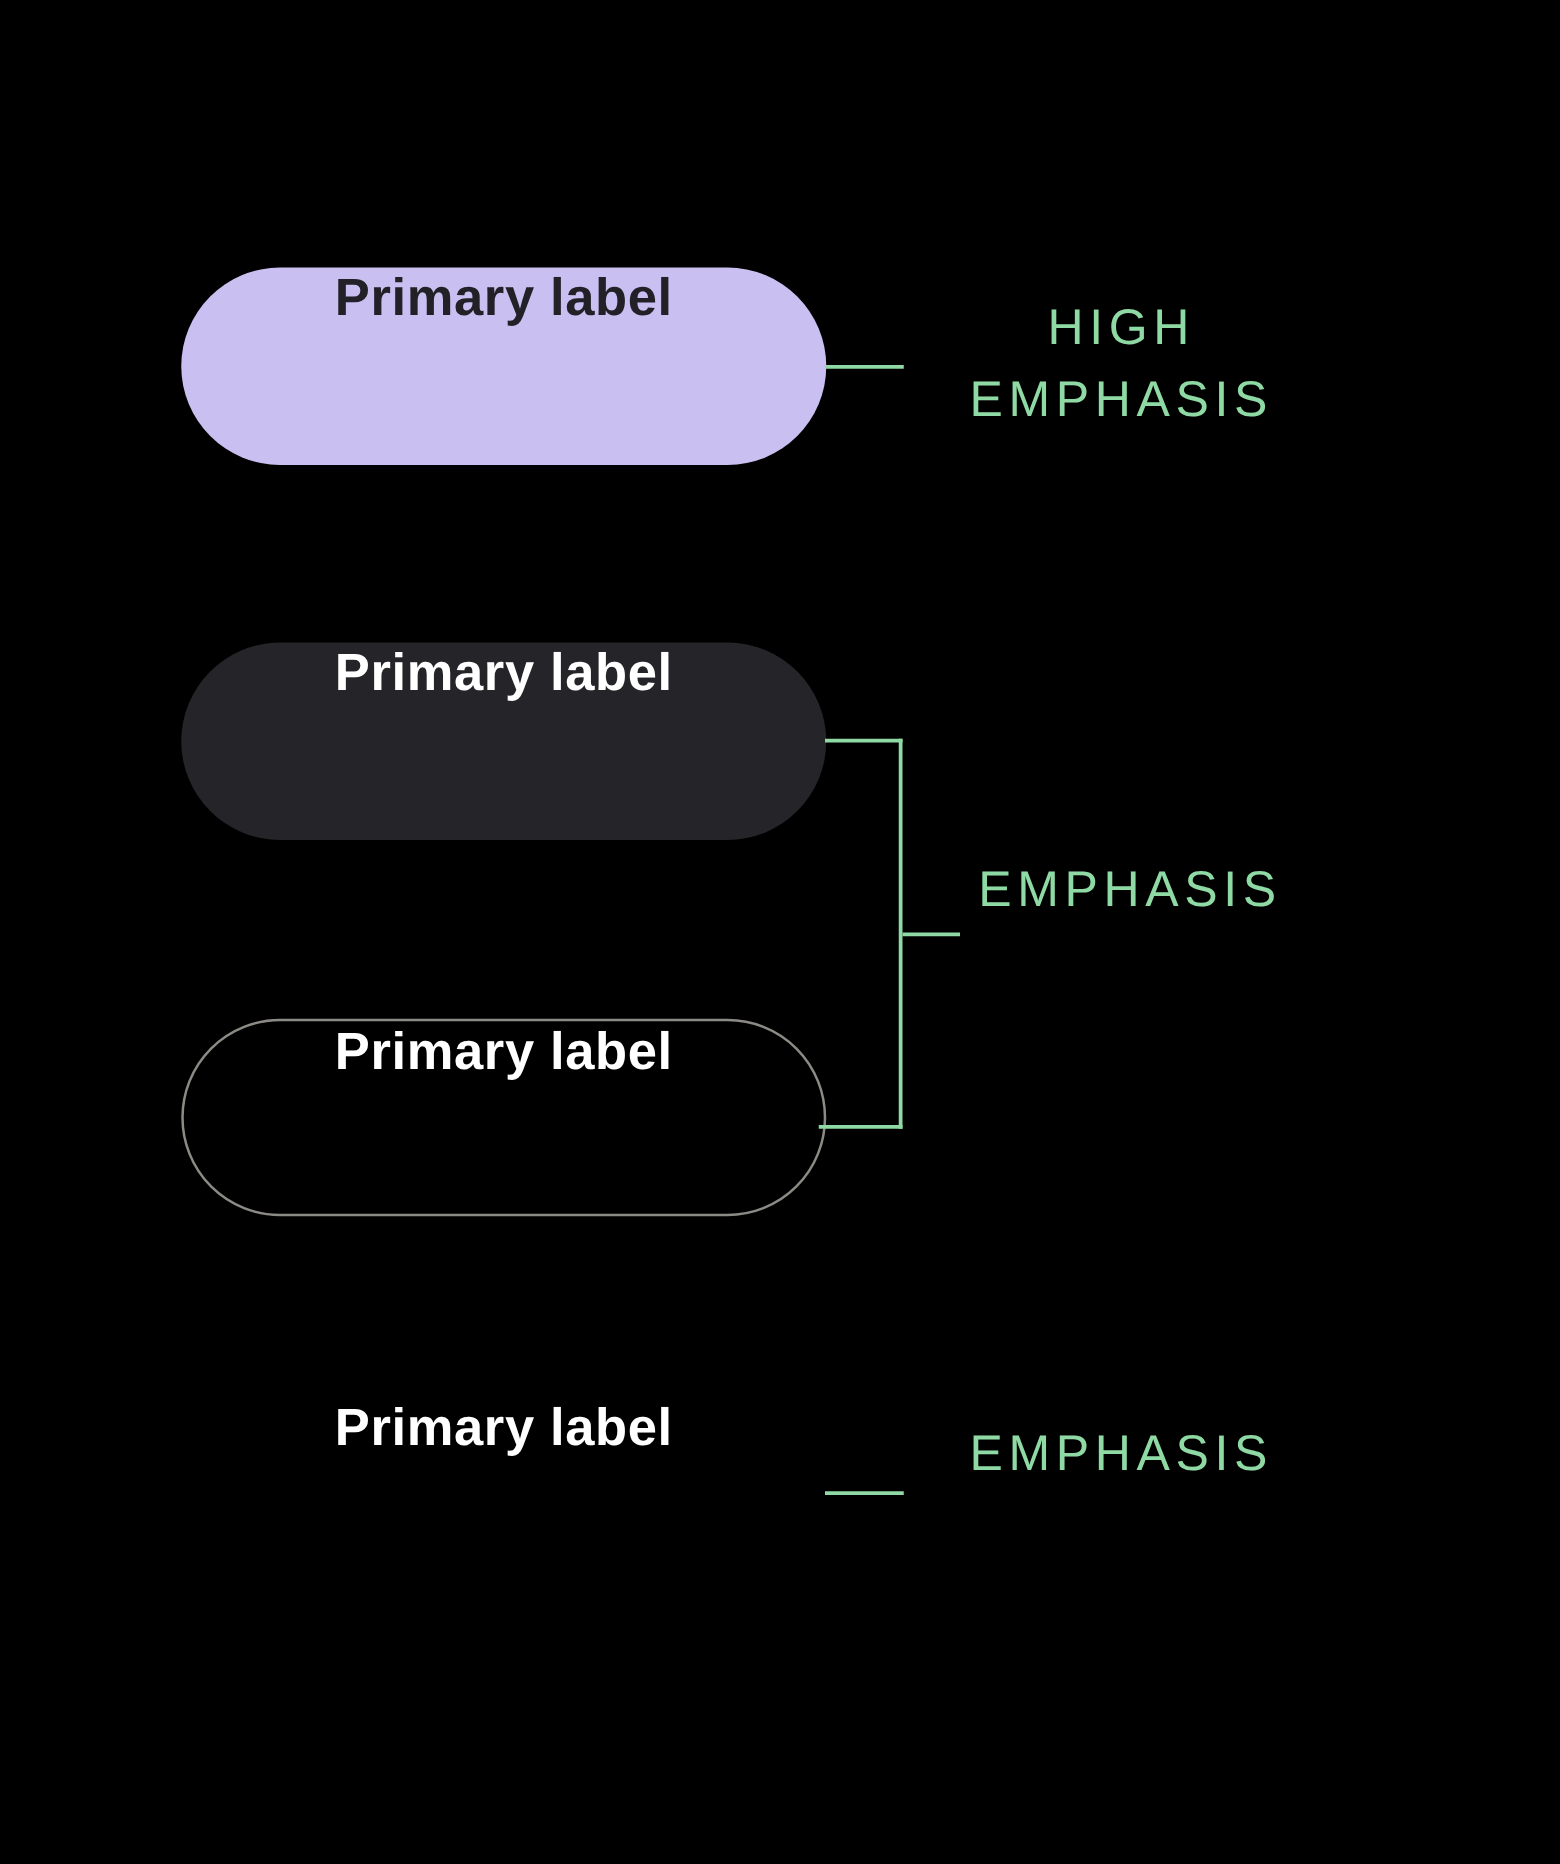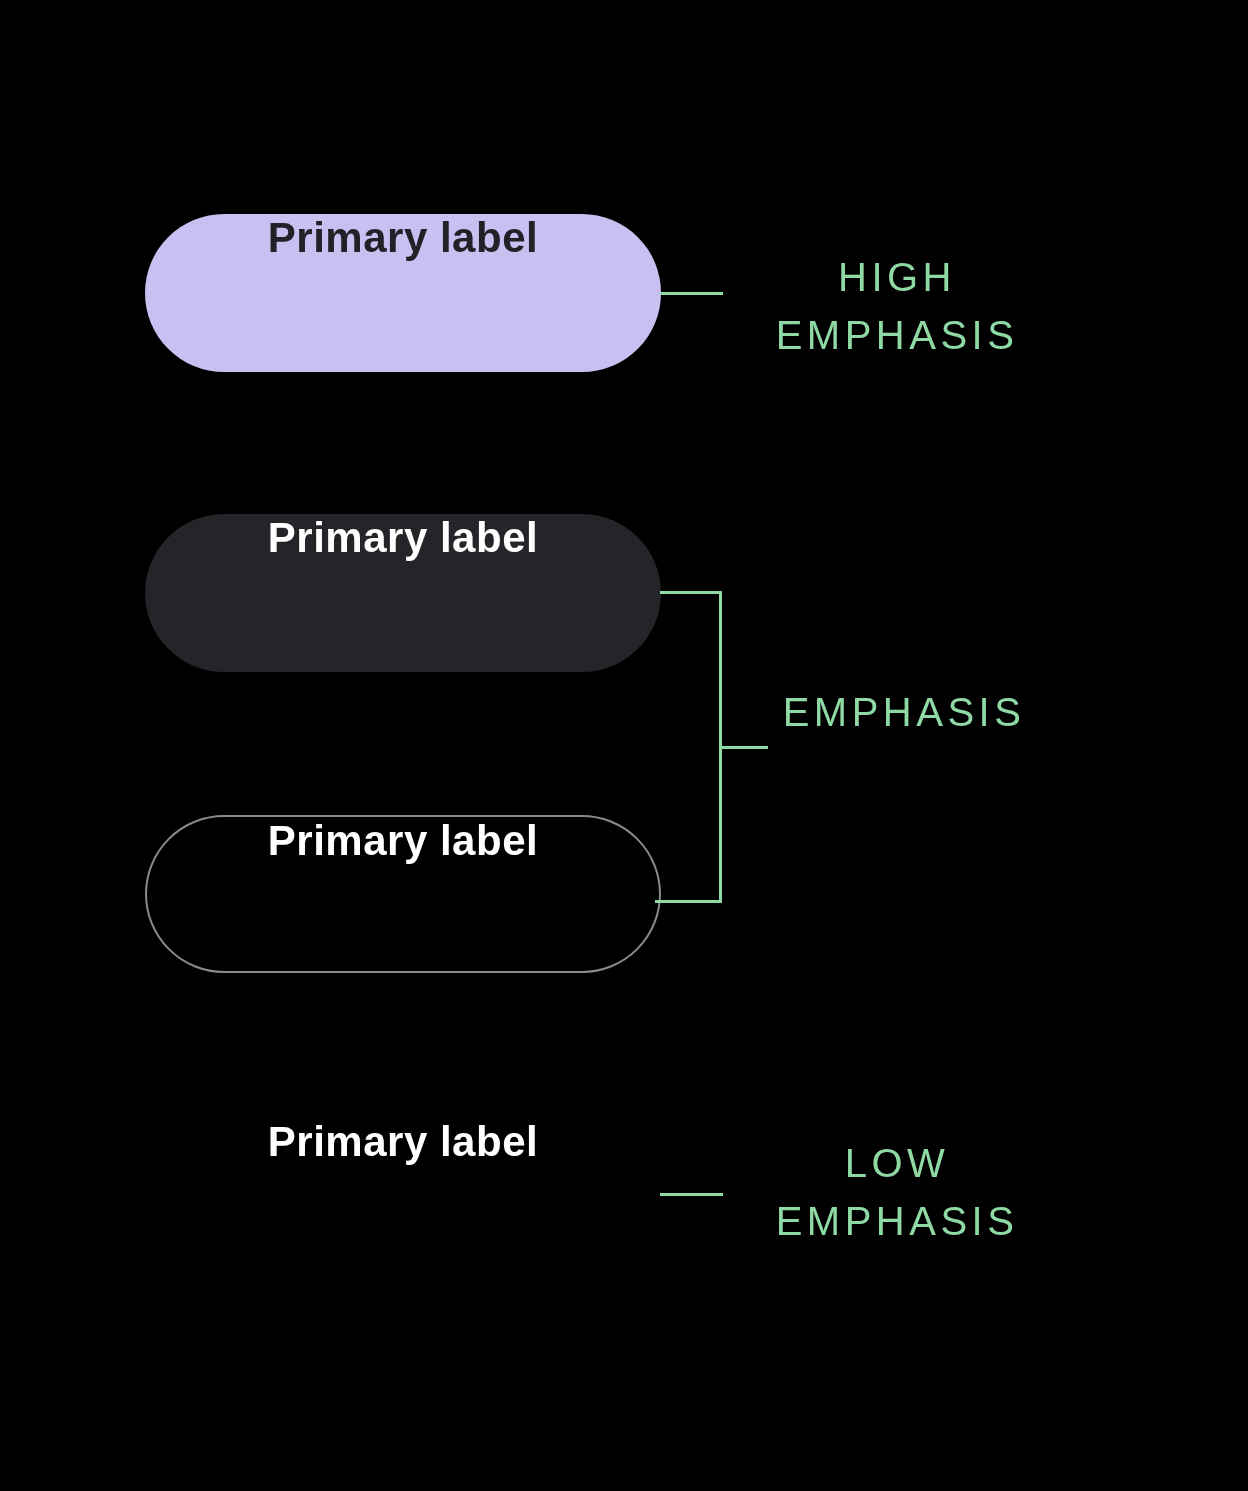--- a/index.html
+++ b/index.html
@@ -67,21 +67,21 @@
     position: absolute;
     width: 260px;
     text-align: center;
     color: var(--green, #8ED9A4);
     font-size: 40px;
     line-height: 58px;
     letter-spacing: 4.5px;
     font-weight: 500;
     white-space: nowrap;
   }
-  .ann-high { left: 767px; top: 248px; }
+  .ann-high { left: 767px; top: 233px; }
   .ann-med  { left: 774px; top: 683px; }
   .ann-low  { left: 767px; top: 1134px; }
 </style>
 </head>
 <body>
 
 <div class="canvas">
 
   <div class="pill pill-filled">
     <span>Primary label</span>
@@ -104,17 +104,16 @@
   <div class="cline l-med-tick"></div>
   <div class="ann ann-med">
     <div>EMPHASIS</div>
   </div>
 
   <div class="pill pill-text">
     <span>Primary label</span>
   </div>
   <div class="cline l-low"></div>
   <div class="ann ann-low">
-    <div>LOW</div>
     <div>EMPHASIS</div>
   </div>
 
 </div>
 
 </body></html>

